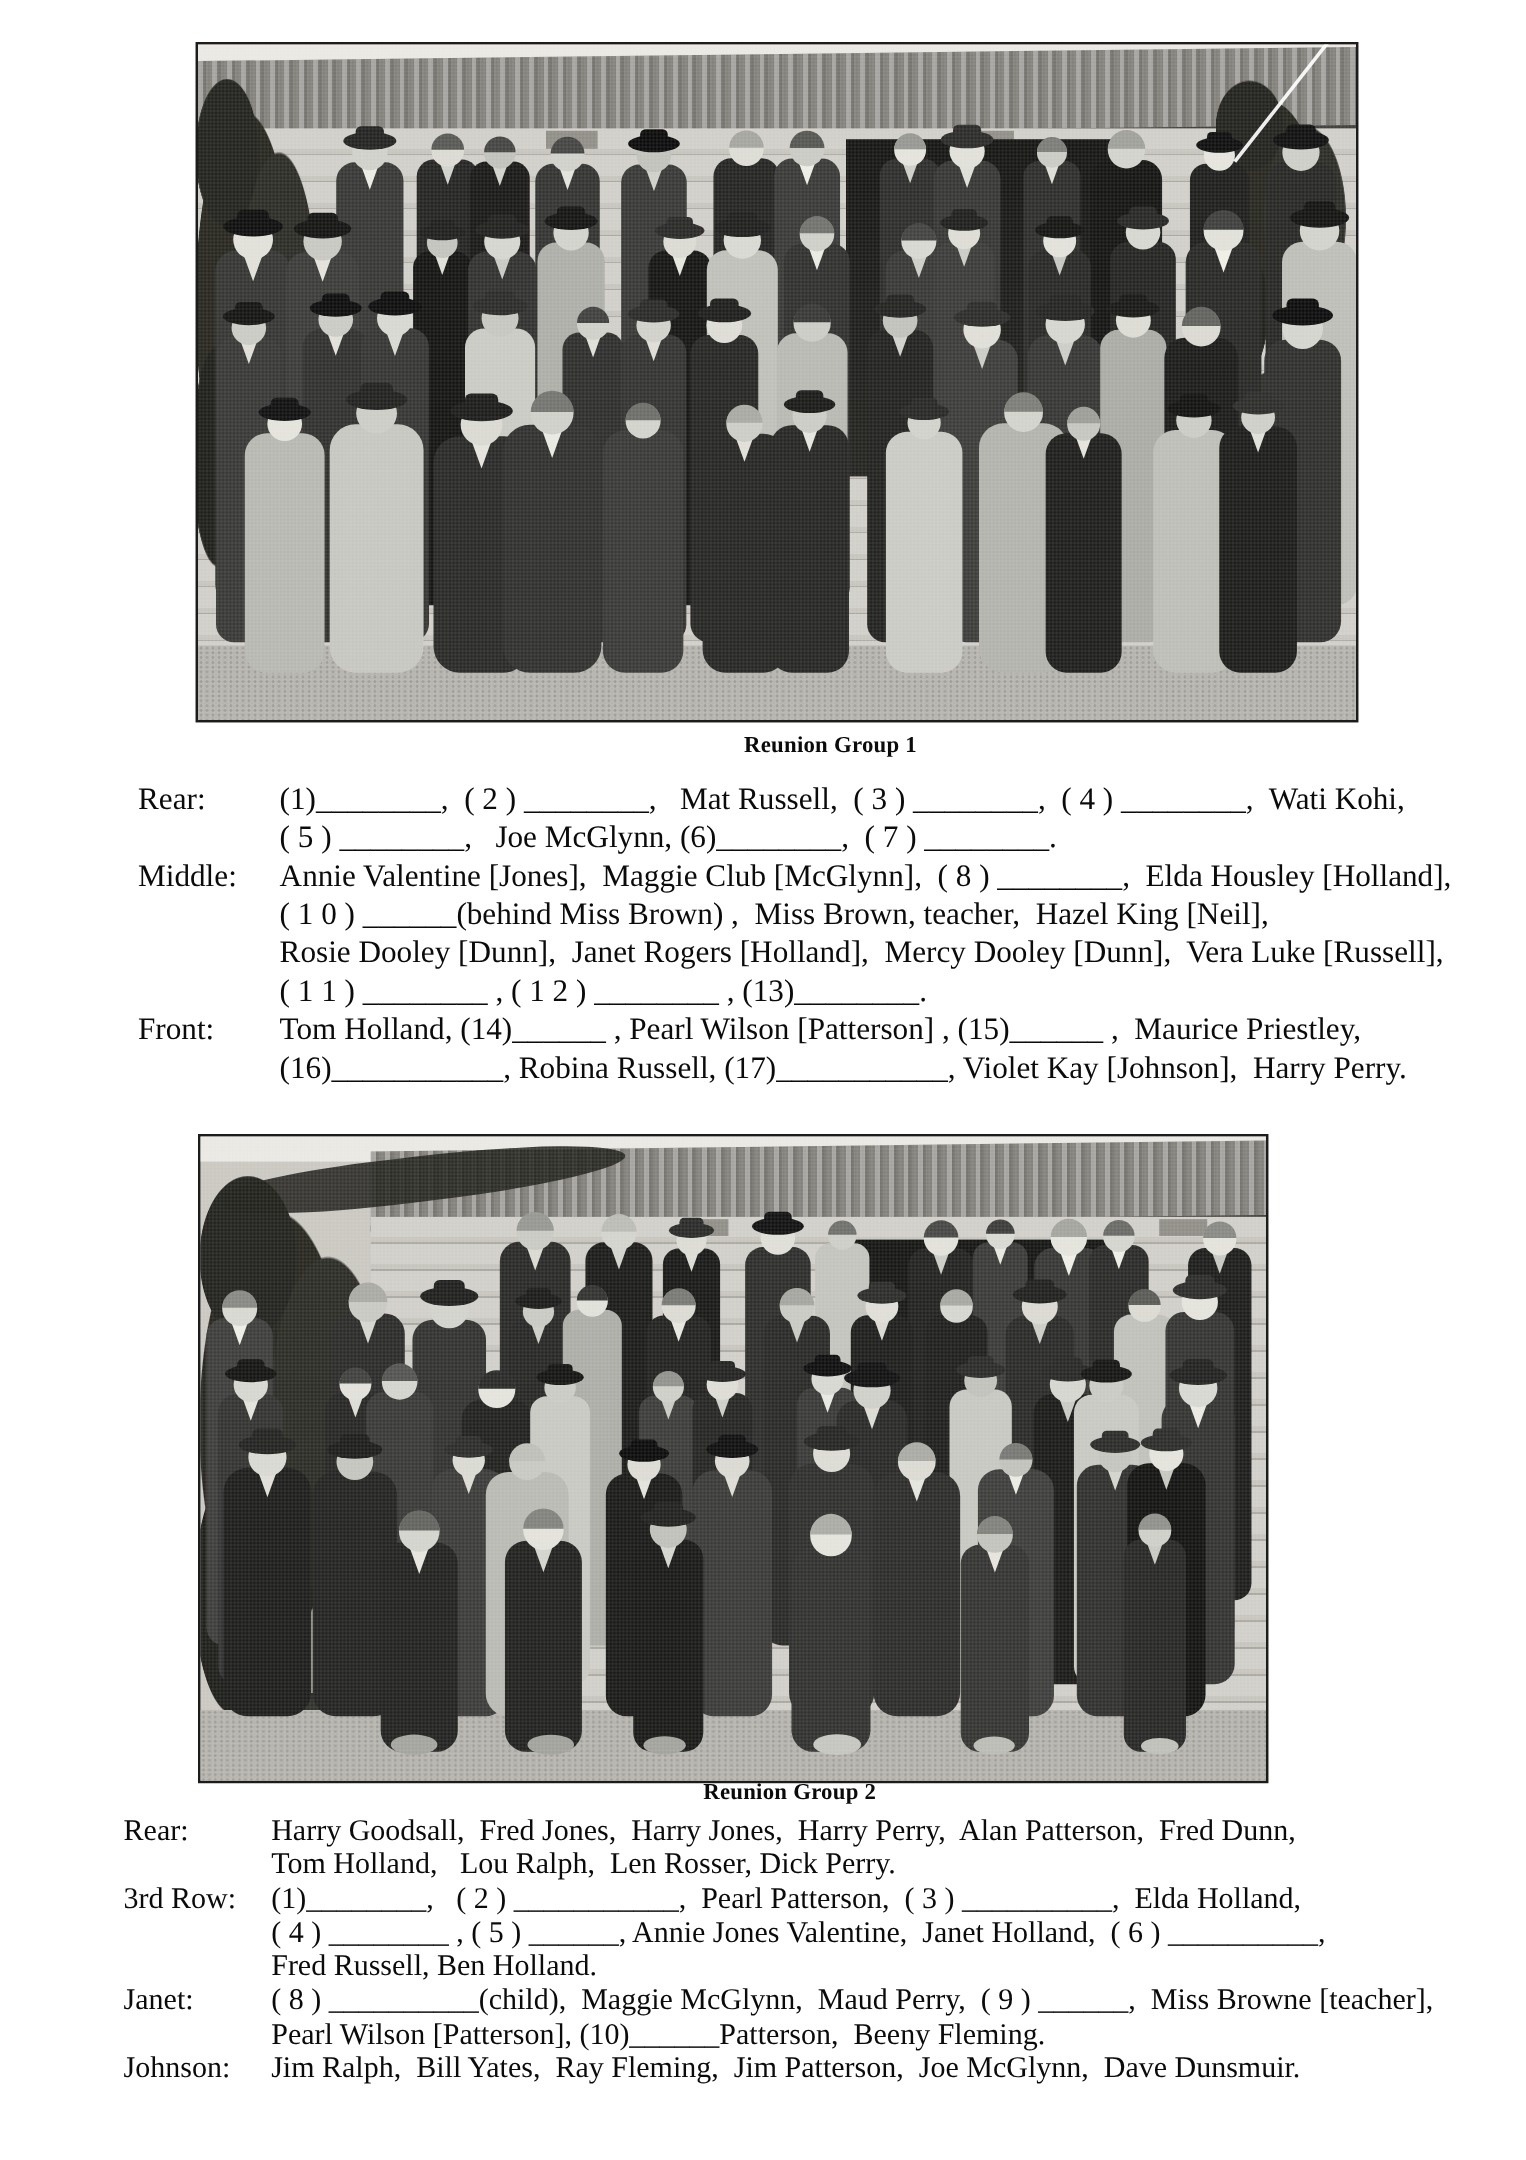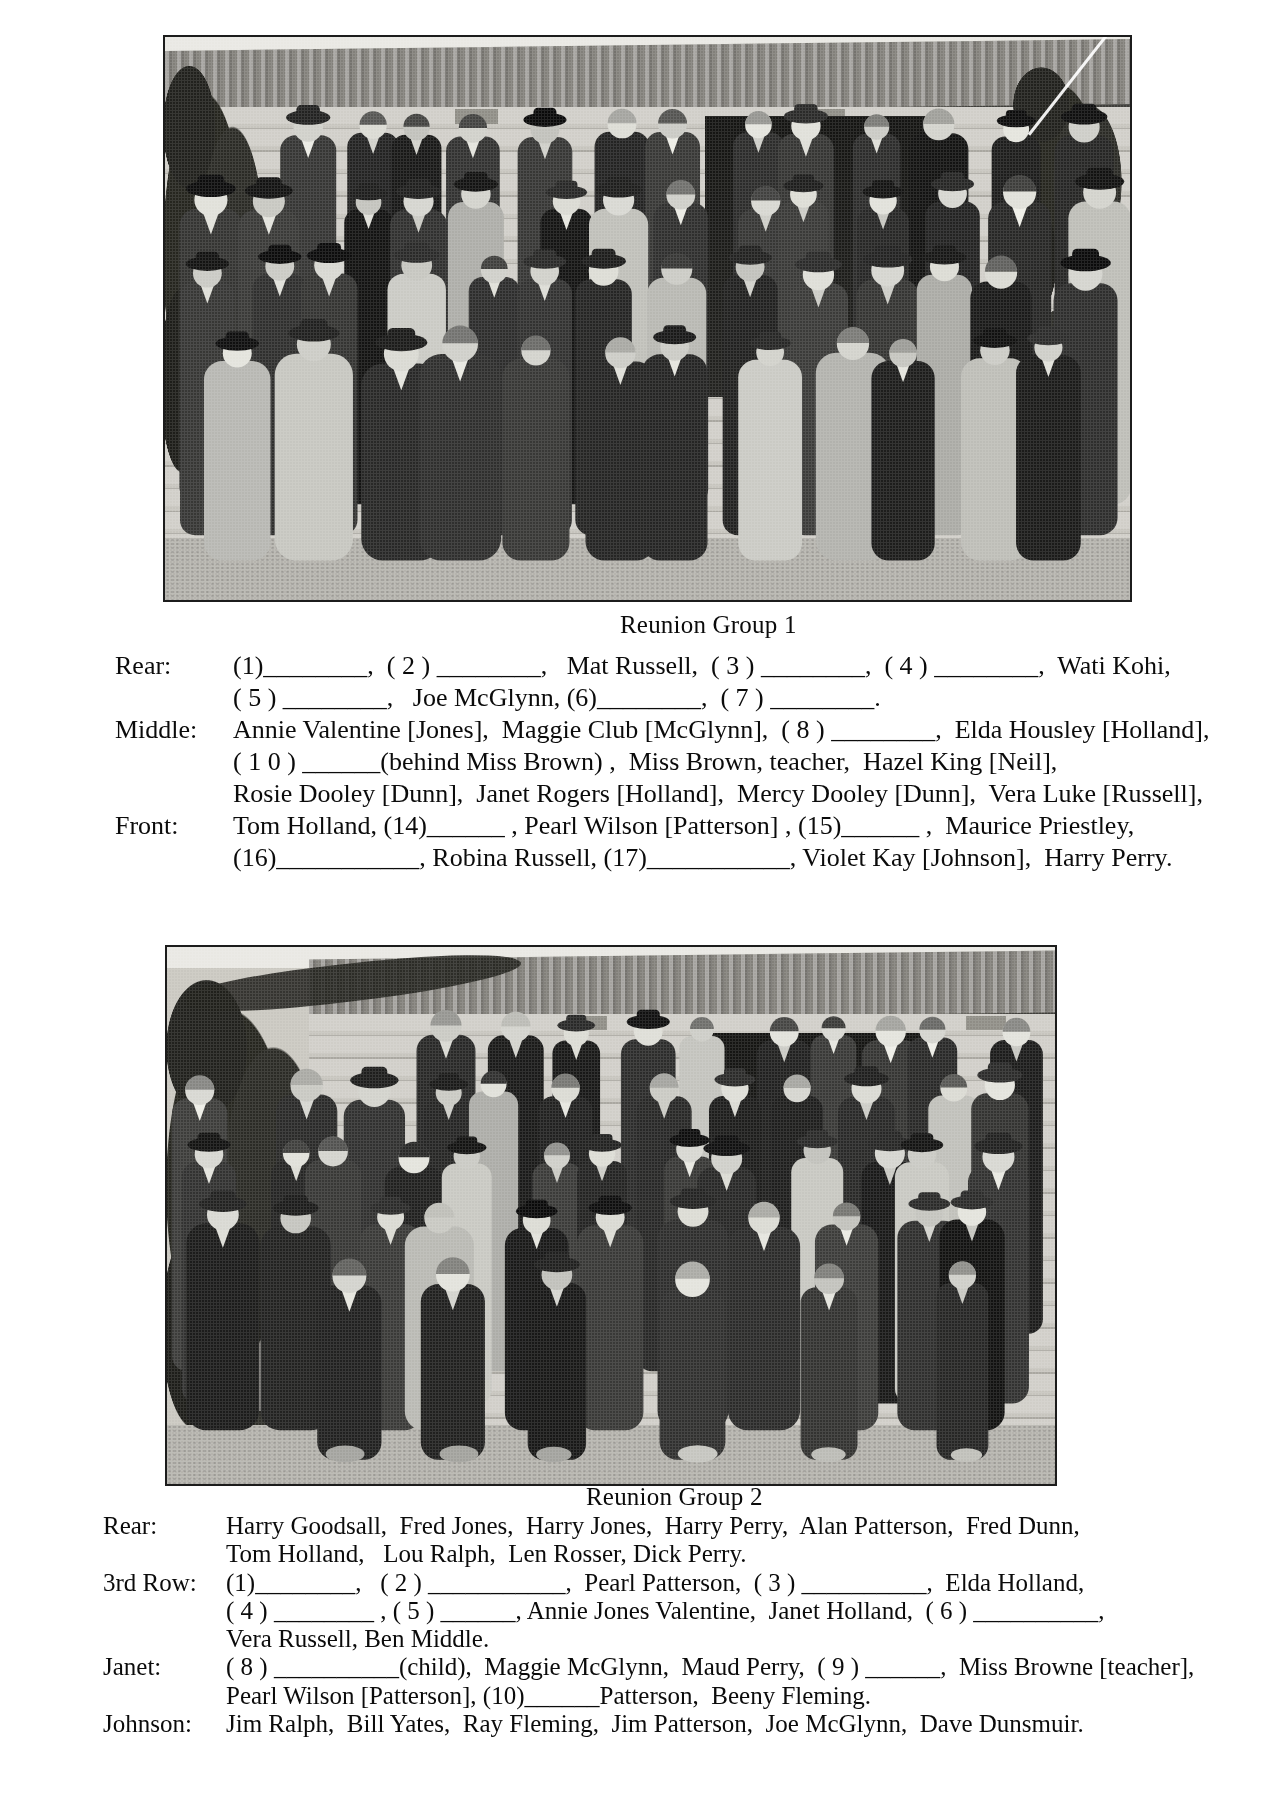--- a/index.html
+++ b/index.html
@@ -26,21 +26,21 @@
         radial-gradient(closest-side at 40% 45%,#26261f 0 70%,transparent 71%);}
   .branch{position:absolute;background:rgba(32,32,27,.88);border-radius:40% 60% 50% 50%;transform:rotate(-7deg);}
   .ground{position:absolute;left:0;bottom:0;width:100%;height:11%;
         background:#b6b4ae radial-gradient(rgba(0,0,0,.14) 1px,transparent 1.6px);background-size:5px 4px;}
   .scratch{position:absolute;width:3px;height:24%;background:rgba(255,255,255,.92);transform:rotate(38deg);}
   .crowd{position:absolute;left:0;top:0;width:100%;height:100%;}
   .grain{position:absolute;inset:0;background:radial-gradient(rgba(255,255,255,.10) 1px,transparent 1.4px);
          background-size:3px 3px;pointer-events:none;}
 
   
-  .caption{position:absolute;font-weight:normal;font-size:25px;letter-spacing:.2px;}
+  .caption{position:absolute;font-weight:bold;font-size:19px;letter-spacing:.2px;}
   .cap1{left:620px;top:611px;}
   .cap2{left:586px;top:1483px;}
 
   
   .nameblock{position:absolute;}
   .block1{left:115px;top:650px;width:1110px;font-size:26px;line-height:32px;}
   .block2{left:103px;top:1512px;width:1130px;font-size:25px;line-height:28.3px;}
   .trow{display:flex;align-items:flex-start;}
   .lbl{flex:0 0 auto;white-space:pre;}
   .block1 .lbl{width:107px;}
@@ -312,20 +312,24 @@
     </div>
     <div class="trow">
       <span class="lbl"></span>
       <span class="txt">( 1 0 ) ______(behind Miss Brown) ,  Miss Brown, teacher,  Hazel King [Neil],</span>
     </div>
     <div class="trow">
       <span class="lbl"></span>
       <span class="txt">Rosie Dooley [Dunn],  Janet Rogers [Holland],  Mercy Dooley [Dunn],  Vera Luke [Russell],</span>
     </div>
     <div class="trow">
+      <span class="lbl"></span>
+      <span class="txt">( 1 1 ) ________ , ( 1 2 ) ________ , (13)________.</span>
+    </div>
+    <div class="trow">
       <span class="lbl">Front:</span>
       <span class="txt">Tom Holland, (14)______ , Pearl Wilson [Patterson] , (15)______ ,  Maurice Priestley,</span>
     </div>
     <div class="trow">
       <span class="lbl"></span>
       <span class="txt">(16)___________, Robina Russell, (17)___________, Violet Kay [Johnson],  Harry Perry.</span>
     </div>
   </section>
 
   <figure class="photo photo2" style="margin:0" role="img" aria-label="Black and white photograph: reunion group in front of the same weatherboard hall, pine tree at left; rear rows standing, women in hats in middle rows, men crouched at front holding their hats">
@@ -580,21 +584,21 @@
     <div class="trow">
       <span class="lbl">3rd Row:</span>
       <span class="txt">(1)________,   ( 2 ) ___________,  Pearl Patterson,  ( 3 ) __________,  Elda Holland,</span>
     </div>
     <div class="trow">
       <span class="lbl"></span>
       <span class="txt">( 4 ) ________ , ( 5 ) ______, Annie Jones Valentine,  Janet Holland,  ( 6 ) __________,</span>
     </div>
     <div class="trow">
       <span class="lbl"></span>
-      <span class="txt">Vera Russell, Ben Middle.</span>
+      <span class="txt">Fred Russell, Ben Holland.</span>
     </div>
     <div class="trow">
       <span class="lbl">Janet:</span>
       <span class="txt"><span>( 8 ) __________(</span><span class="it">child</span><span>),  Maggie McGlynn,  Maud Perry,  ( 9 ) ______,  Miss Browne [teacher],</span></span>
     </div>
     <div class="trow">
       <span class="lbl"></span>
       <span class="txt">Pearl Wilson [Patterson], (10)______Patterson,  Beeny Fleming.</span>
     </div>
     <div class="trow">

